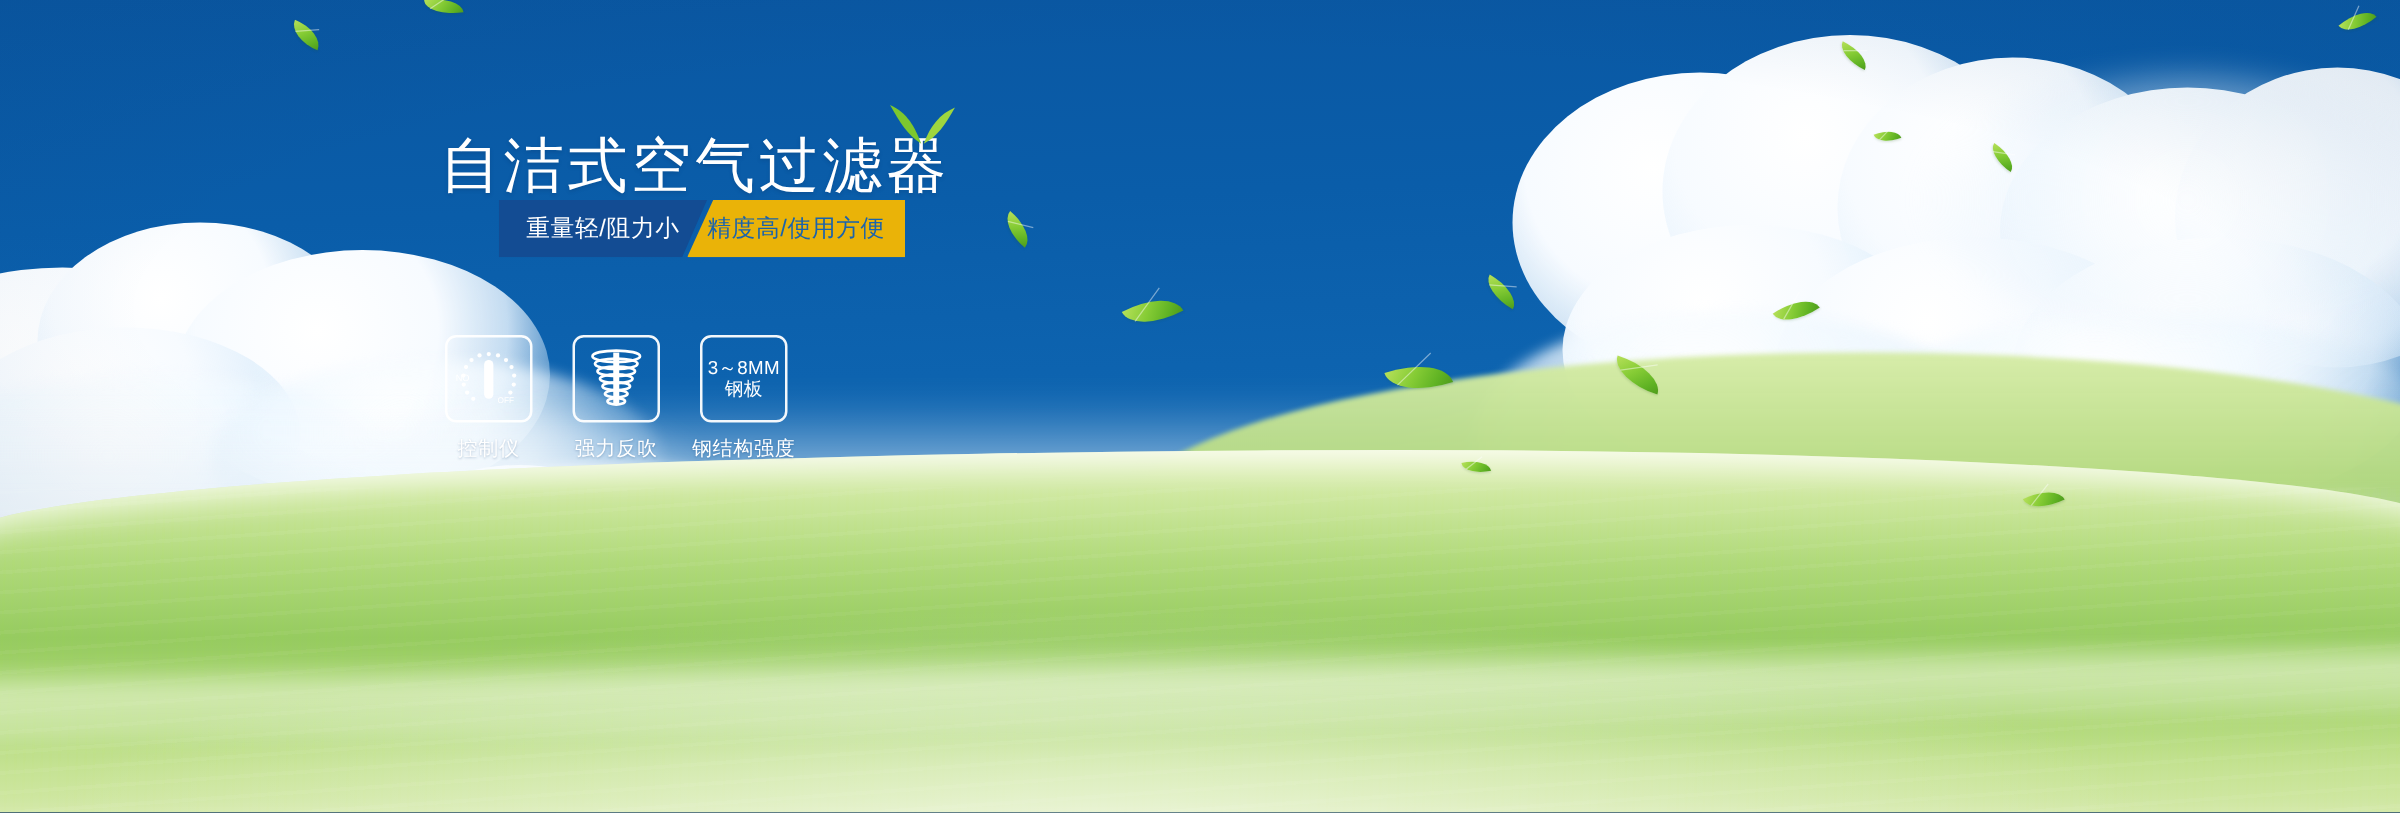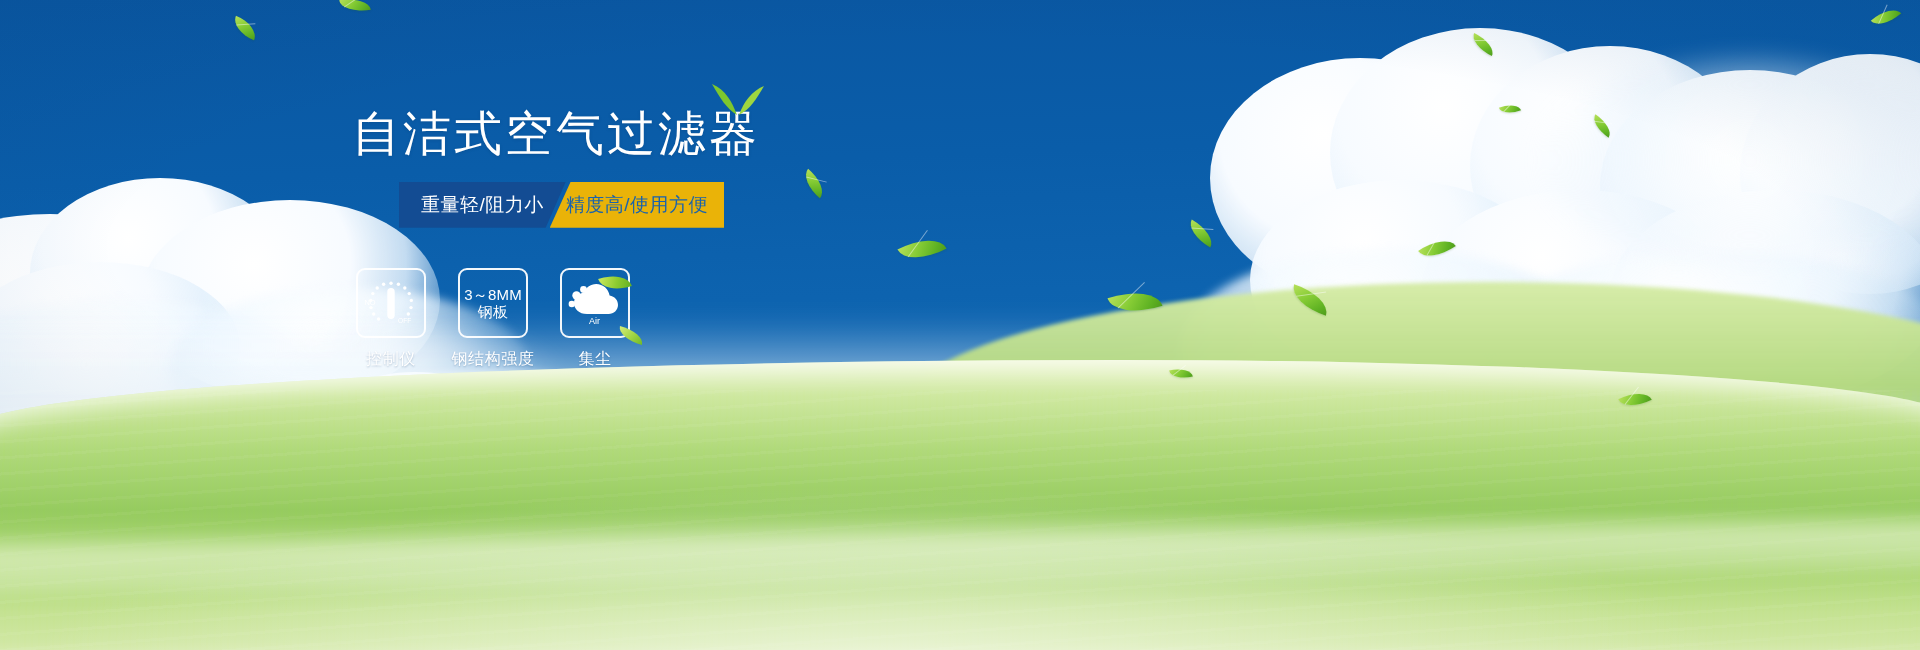--- a/index.html
+++ b/index.html
@@ -158,21 +158,20 @@
     position: absolute;
     right: -6px;
     top: -26px;
     width: 56px;
     height: 34px;
   }
 
   
   .tabs {
     position: relative;
-    margin-top: 22px;
     display: flex;
     height: 46px;
     width: 325px;
     padding-left: 47px;
   }
   .tab {
     position: relative;
     display: flex;
     align-items: center;
     justify-content: center;
@@ -373,40 +372,41 @@
           </g>
           <rect x="25.3" y="11" width="7.4" height="31" rx="3.7" fill="#ffffff"></rect>
           <text x="2.5" y="27.5" font-family="Liberation Sans, sans-serif" font-size="7.4" fill="#ffffff">NO</text>
           <text x="36" y="45.5" font-family="Liberation Sans, sans-serif" font-size="6.6" fill="#ffffff">OFF</text>
         </svg>
       </div>
       <div class="feature-label">控制仪</div>
     </div>
 
 
+    <div class="feature">
+      <div class="feature-box">
+        <svg class="coil-svg" width="48" height="50" viewBox="0 0 48 50">
+          <g fill="none" stroke="#ffffff" stroke-width="2.2">
+            <ellipse cx="24" cy="7" rx="19" ry="4.6"></ellipse>
+            <ellipse cx="24" cy="13" rx="17" ry="4.2"></ellipse>
+            <ellipse cx="24" cy="19" rx="15" ry="3.8"></ellipse>
+            <ellipse cx="24" cy="25" rx="13" ry="3.5"></ellipse>
+            <ellipse cx="24" cy="31" rx="11" ry="3.2"></ellipse>
+            <ellipse cx="24" cy="37" rx="9" ry="2.9"></ellipse>
+            <ellipse cx="24" cy="43" rx="7" ry="2.6"></ellipse>
+          </g>
+          <rect x="21.6" y="4" width="4.8" height="42" fill="#ffffff"></rect>
+        </svg>
+      </div>
+      <div class="feature-label">强力反吹</div>
+    </div>
 
     <div class="feature">
       <div class="feature-box">
         <div class="feature-text" style="white-space:pre-line;">3～8MM
 钢板</div>
       </div>
       <div class="feature-label">钢结构强度</div>
     </div>
 
-    <div class="feature">
-      <div class="feature-box">
-        <div class="icon5-leaf"></div>
-        <div class="icon5-leaf2"></div>
-        <svg class="cloud-svg" width="56" height="46" viewBox="0 0 56 46" style="position:relative; z-index:2;">
-          <g fill="#ffffff">
-            <path d="M20 34 C12 34 7 29 7 23 C7 17.5 11.5 13 17 12.8 C18.6 7.6 23.4 4 29.2 4 C36 4 41.6 9 42.6 15.6 C47.6 16.4 51 20.4 51 25 C51 30 46.8 34 41.6 34 Z"></path>
-            <circle cx="9.5" cy="15.5" r="4.2"></circle>
-            <circle cx="16.5" cy="9.5" r="3.4"></circle>
-            <circle cx="4.8" cy="24" r="3.2"></circle>
-          </g>
-          <text x="22" y="43.5" font-family="Liberation Sans, sans-serif" font-size="9" fill="#ffffff">Air</text>
-        </svg>
-      </div>
-      <div class="feature-label">集尘</div>
-    </div>
 
   </div>
 </div>
 
 </body></html>

